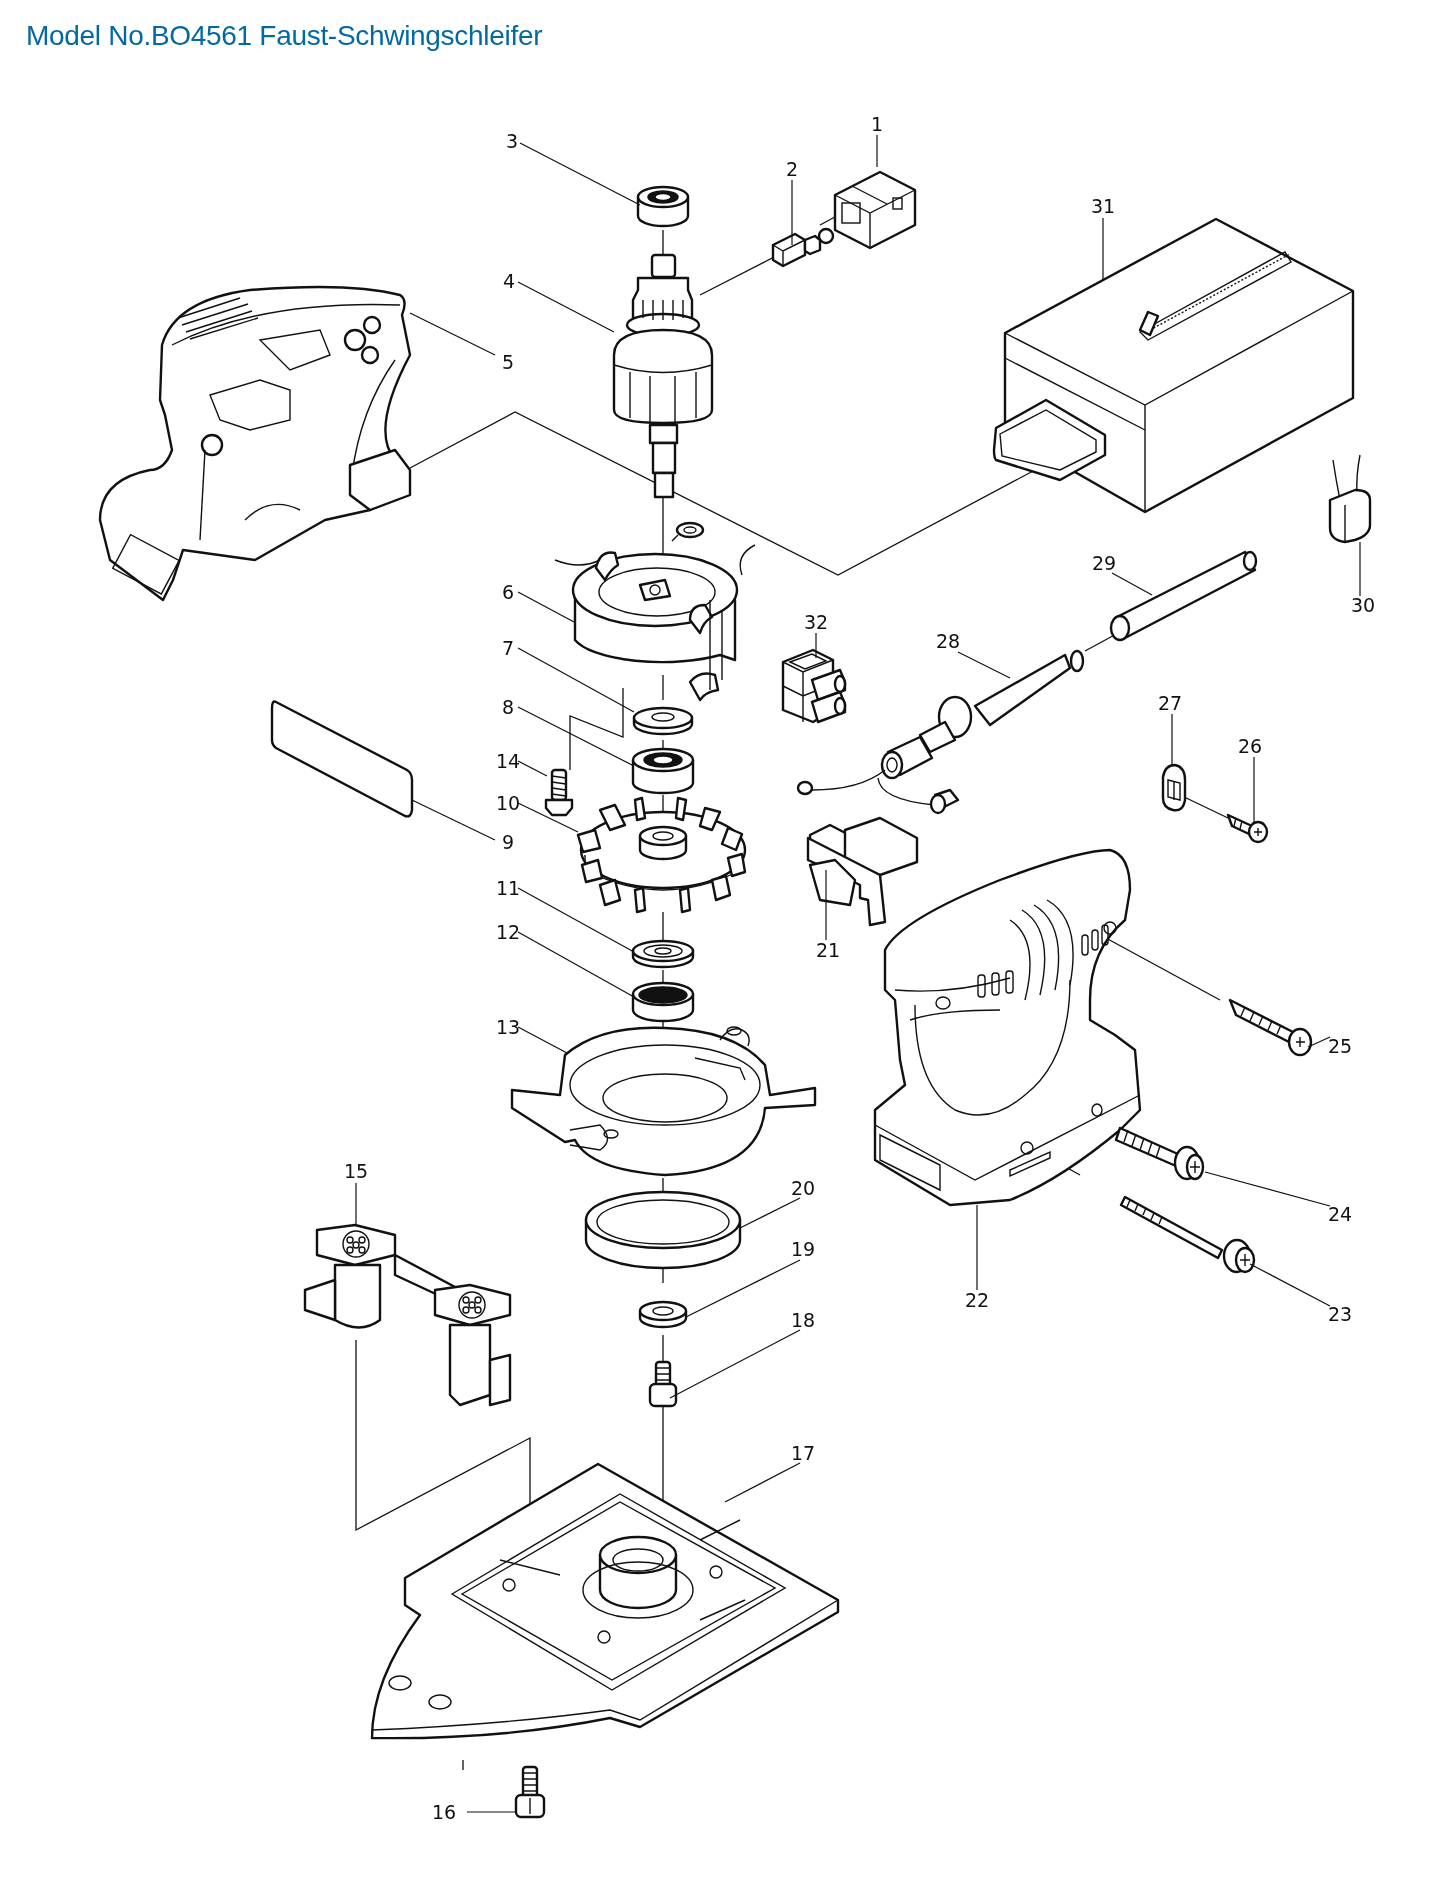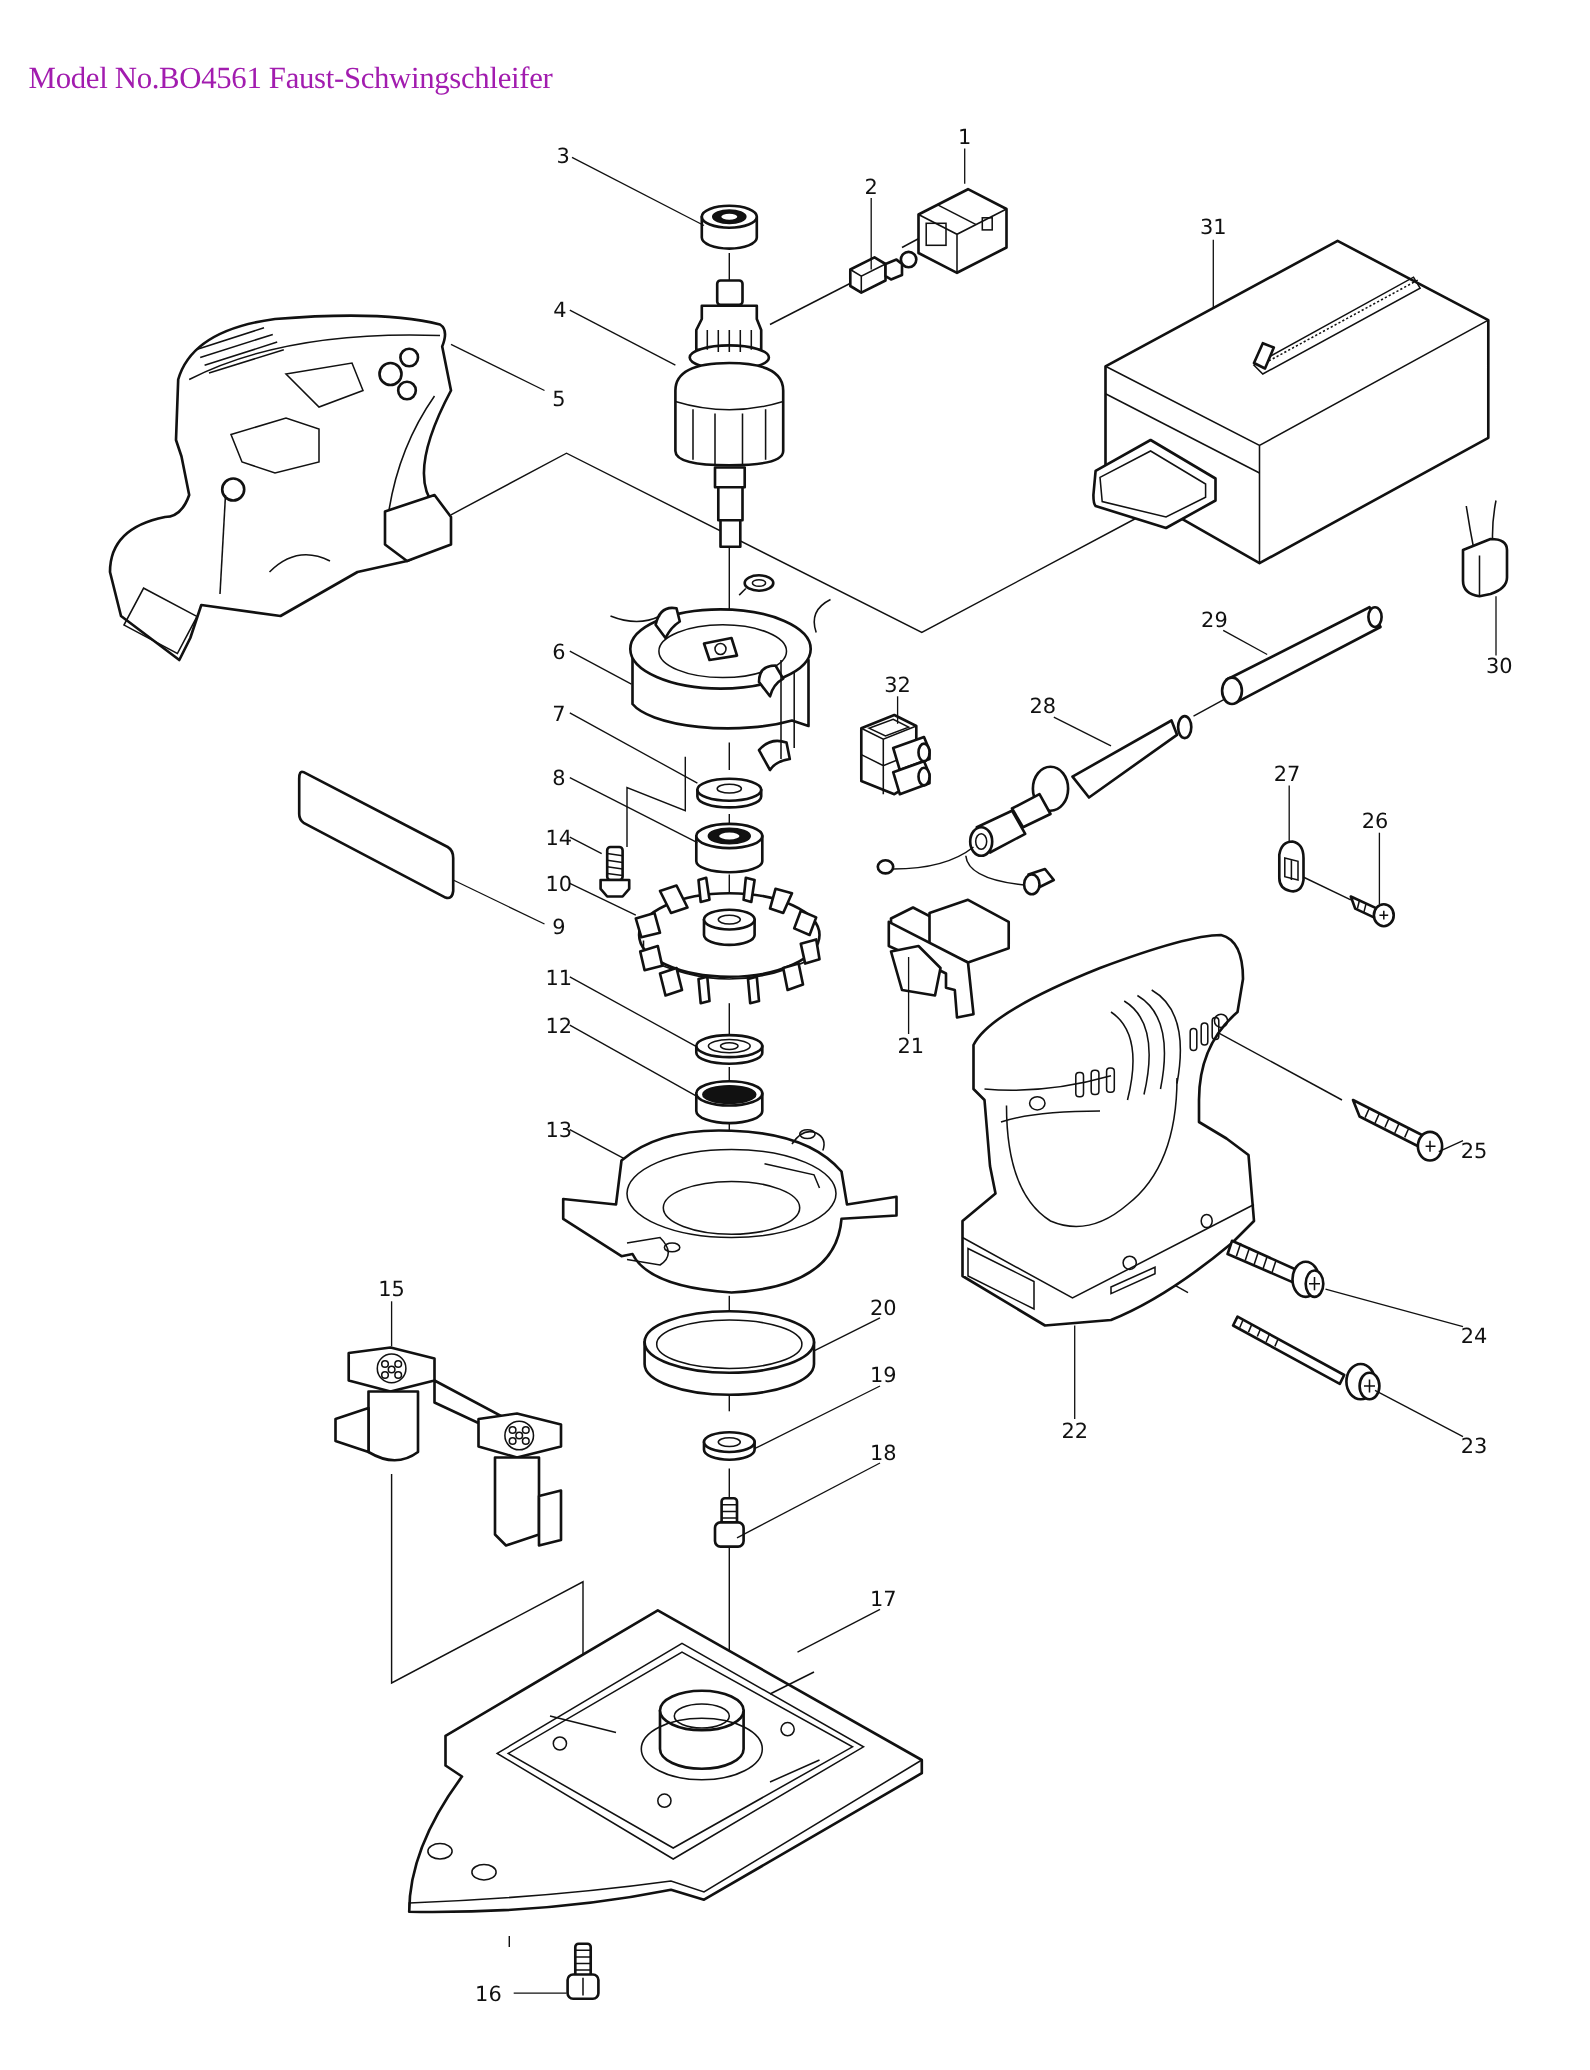--- a/index.html
+++ b/index.html
@@ -1,17 +1,17 @@
 <!DOCTYPE html>
 <html><head>
 <meta charset="utf-8">
 <style>
   html, body { margin:0; padding:0; background:#ffffff; }
   body { width:1445px; height:1882px; position:relative; overflow:hidden; font-family:"DejaVu Sans", sans-serif; color:#111; }
-  #title { position:absolute; left:26px; top:20px; font-size:28px; font-family:Liberation Serif, serif; color:#a21caf; letter-spacing:-0.3px;margin-top:36px; }
+  #title { position:absolute; left:26px; top:20px; font-size:28px; font-family:Liberation Sans, sans-serif; color:#0369a1; letter-spacing:-0.3px; }
   svg#diagram { position:absolute; left:0; top:0; width:1445px; height:1882px; }
   .part { fill:#fff; stroke:#111; stroke-width:2.4; stroke-linejoin:round; stroke-linecap:round; }
   .thin { fill:none; stroke:#111; stroke-width:1.4; }
   .leader { fill:none; stroke:#111; stroke-width:1.2; }
   .axis { fill:none; stroke:#111; stroke-width:1.3; }
   .black { fill:#111; stroke:#111; stroke-width:1.5; }
   .lbl { font-family:"DejaVu Sans", sans-serif; font-size:19px; fill:#111; }
 </style>
 </head>
 <body>

